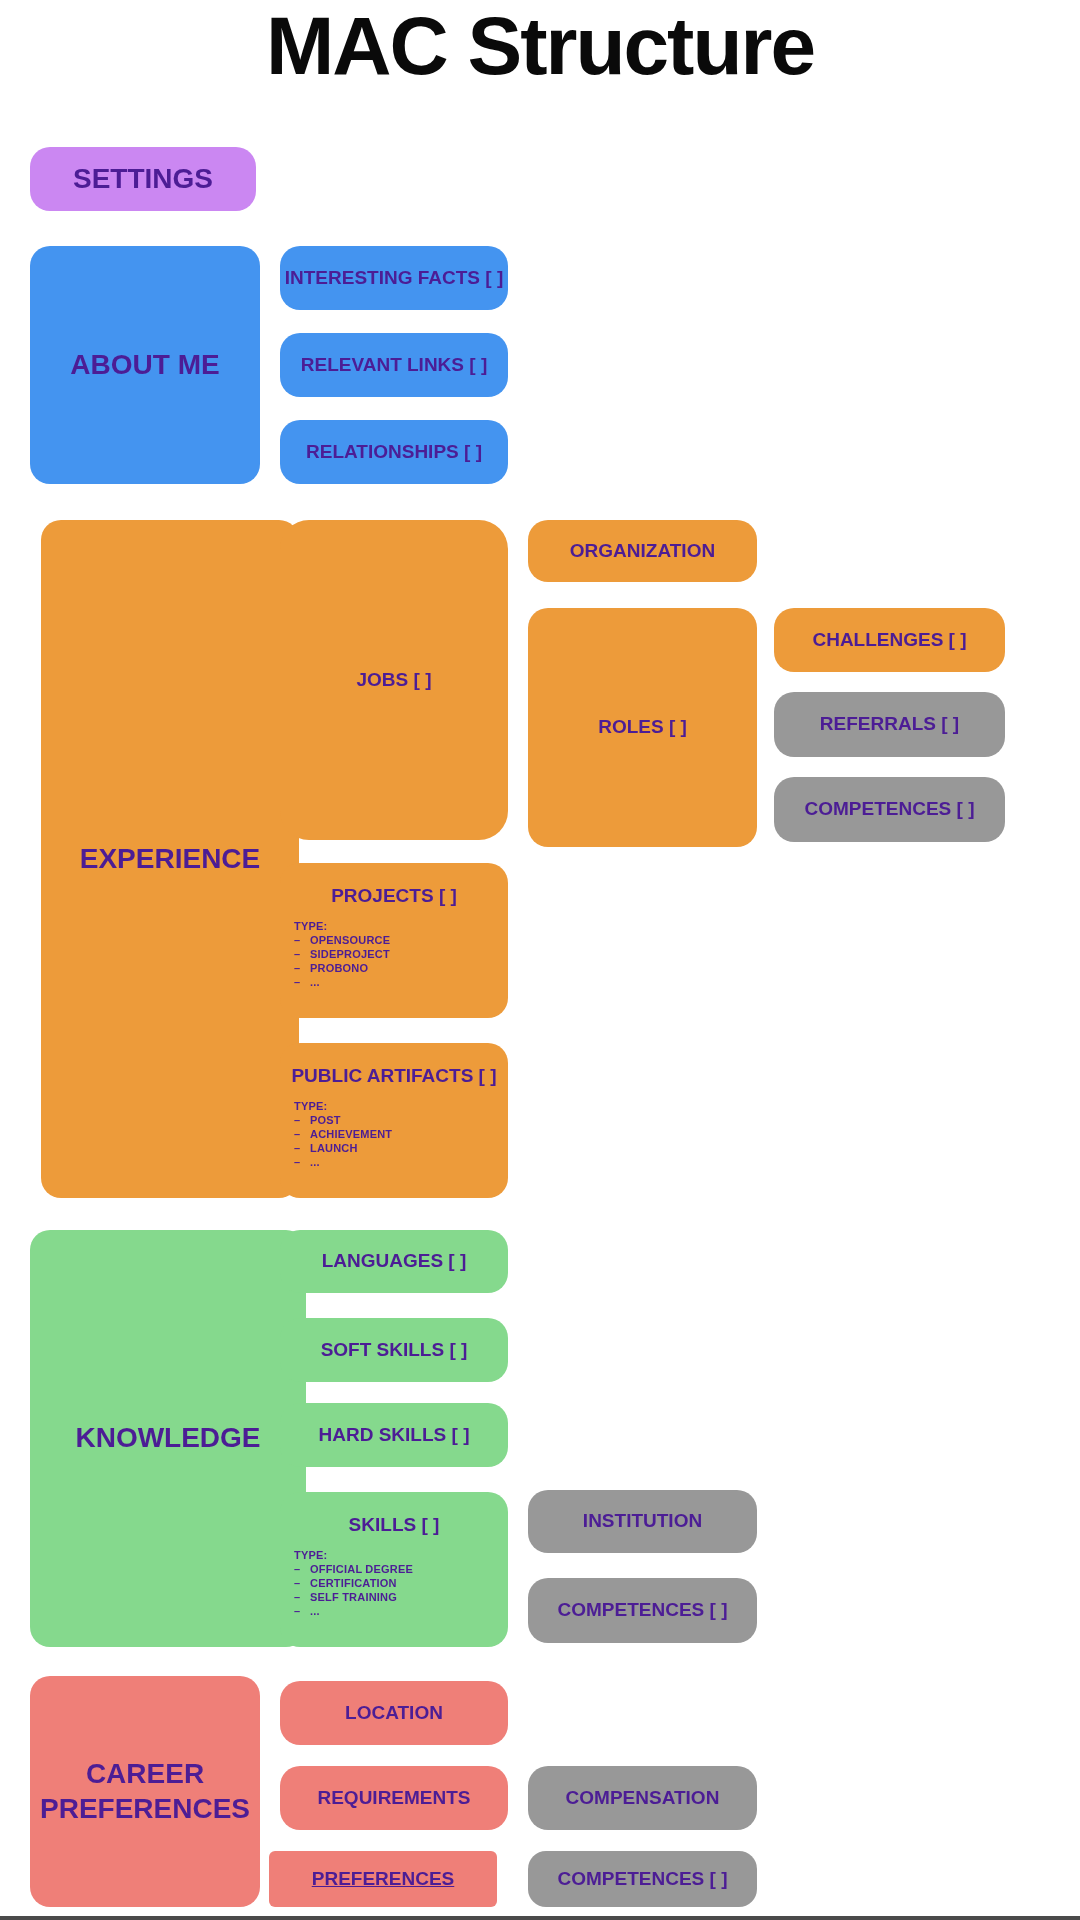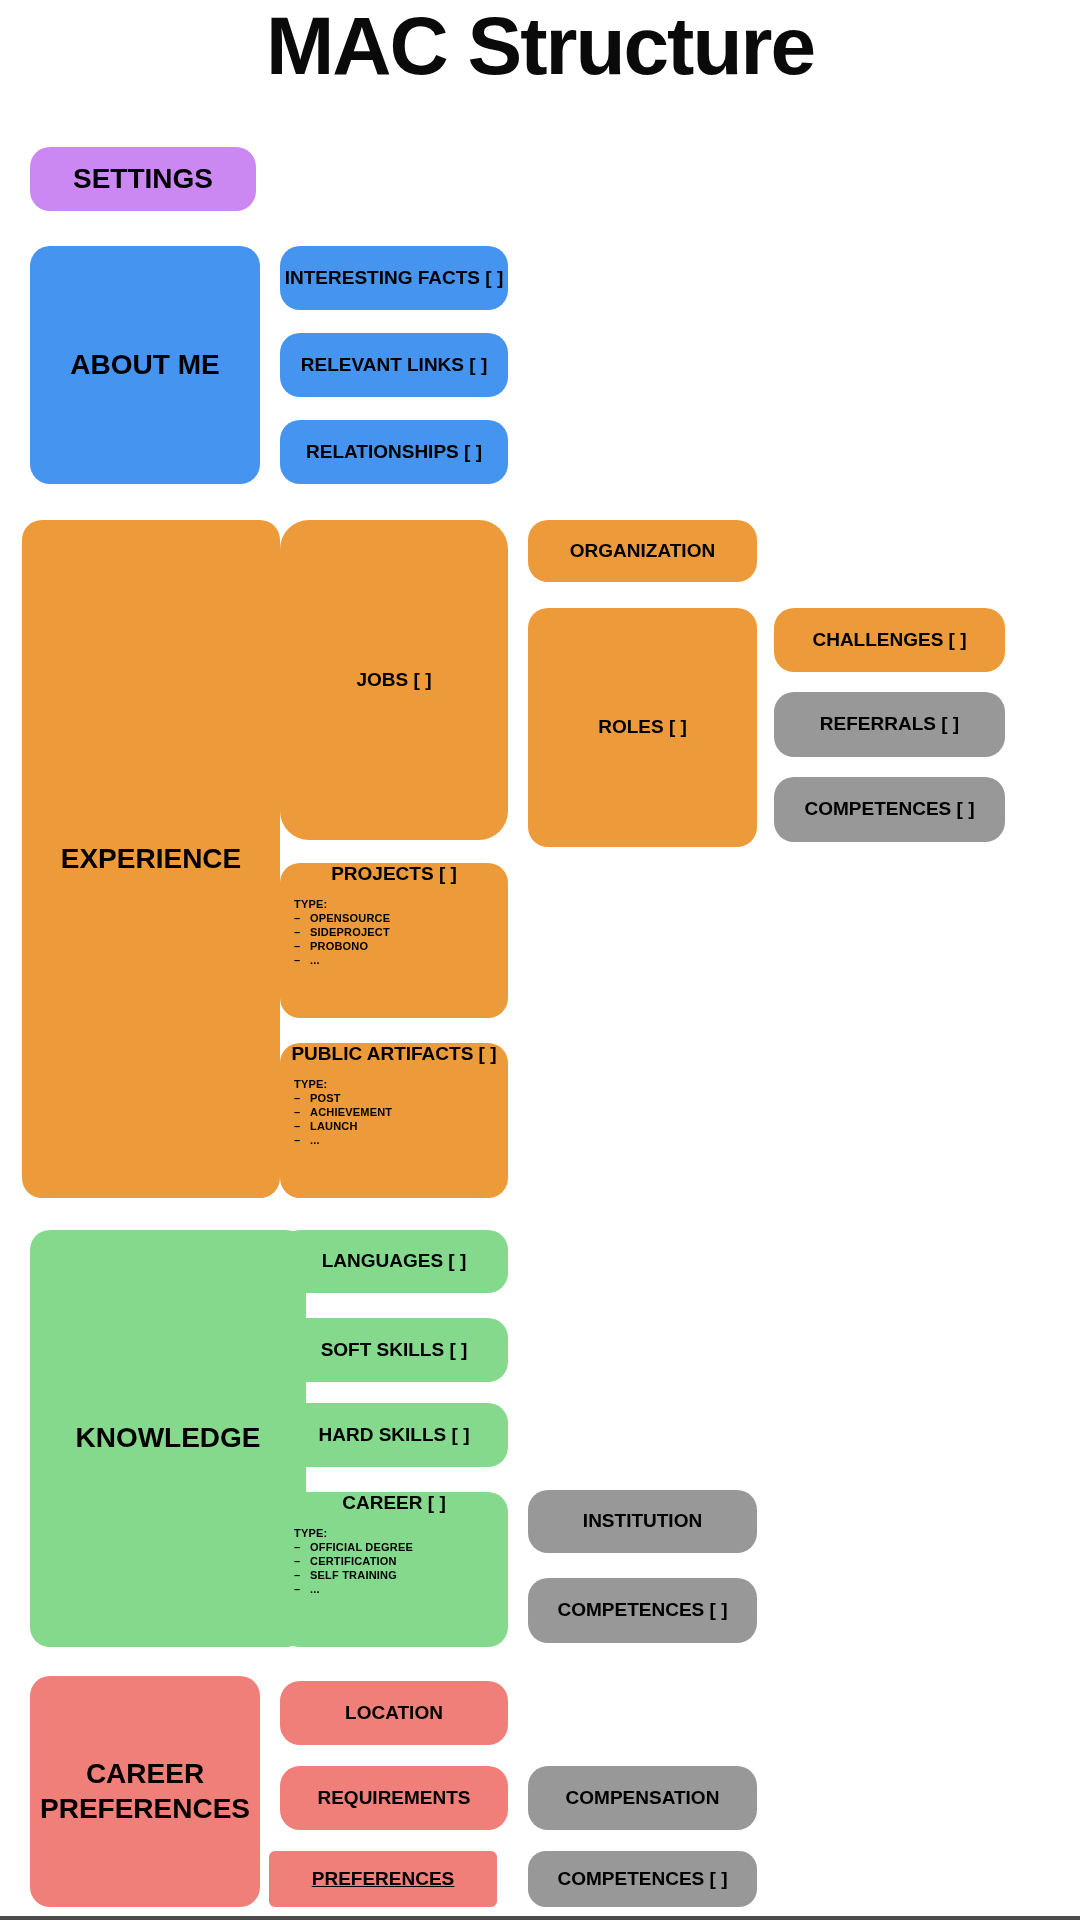--- a/index.html
+++ b/index.html
@@ -6,44 +6,44 @@
   .canvas{
     position:relative;width:1080px;height:1920px;background:#ffffff;
     font-family:"Liberation Sans","DejaVu Sans",sans-serif;overflow:hidden;
   }
   .title{
     position:absolute;left:0;top:0;width:1080px;margin:0;padding-top:2px;
     text-align:center;font-size:82px;line-height:1.08;font-weight:800;
     letter-spacing:-2px;color:#0a0a0a;
   }
   .box{
-    position:absolute;border-radius:20px;color:#000000;
+    position:absolute;border-radius:20px;color:#4c1d95;
     display:flex;align-items:center;justify-content:center;
     text-align:center;box-sizing:border-box;
   }
   .purple{background:var(--purple,#cb87f2);}
   .blue{background:var(--blue,#4494f0);}
   .orange{background:var(--orange,#ed9b3a);}
   .green{background:var(--green,#85d98d);}
   .salmon{background:var(--salmon,#ef7f78);}
   .gray{background:var(--gray,#989898);}
   .plabel{font-size:28px;font-weight:700;line-height:1.22;padding:0 14px;}
   .clabel{font-size:19px;font-weight:700;line-height:1.2;padding:0 10px;white-space:nowrap;}
-  .typebox{flex-direction:column;justify-content:flex-start;align-items:stretch;}
+  .typebox{flex-direction:column;justify-content:flex-start;align-items:stretch;padding-top:22px;}
   .typebox .clabel{text-align:center;margin-bottom:11px;}
   .typelist{text-align:left;padding:0 10px 0 14px;font-size:11px;font-weight:700;line-height:14px;letter-spacing:.2px;}
   .trow{display:flex;}
   .trow .dash{width:16px;flex:0 0 16px;}
   
   .b-settings{left:30px;top:147px;width:226px;height:64px;}
   .b-aboutme{left:30px;top:246px;width:230px;height:238px;}
   .b-facts{left:280px;top:246px;width:228px;height:64px;}
   .b-links{left:280px;top:333px;width:228px;height:64px;}
   .b-rel{left:280px;top:420px;width:228px;height:64px;}
-  .b-exp{left:22px;top:520px;width:258px;height:678px;}
+  .b-exp{left:41px;top:520px;width:258px;height:678px;}
   .b-jobs{left:280px;top:520px;width:228px;height:320px;border-radius:29px;}
   .b-projects{left:280px;top:863px;width:228px;height:155px;}
   .b-artifacts{left:280px;top:1043px;width:228px;height:155px;}
   .b-org{left:528px;top:520px;width:229px;height:62px;}
   .b-roles{left:528px;top:608px;width:229px;height:239px;}
   .b-challenges{left:774px;top:608px;width:231px;height:64px;}
   .b-referrals{left:774px;top:692px;width:231px;height:65px;}
   .b-competences1{left:774px;top:777px;width:231px;height:65px;}
   .b-knowledge{left:30px;top:1230px;width:276px;height:417px;}
   .b-languages{left:280px;top:1230px;width:228px;height:63px;}
@@ -160,21 +160,21 @@
     <span class="clabel">LANGUAGES [ ]</span>
   </div>
   <div class="box green b-soft">
     <span class="clabel">SOFT SKILLS [ ]</span>
   </div>
   <div class="box green b-hard">
     <span class="clabel">HARD SKILLS [ ]</span>
   </div>
 
   <div class="box green typebox b-studies">
-    <div class="clabel">CAREER [ ]</div>
+    <div class="clabel">SKILLS [ ]</div>
     <div class="typelist">
       <div>TYPE:</div>
       <div class="trow">
           <span class="dash">–</span>
           <span>OFFICIAL DEGREE</span>
         </div>
       <div class="trow">
           <span class="dash">–</span>
           <span>CERTIFICATION</span>
         </div>

